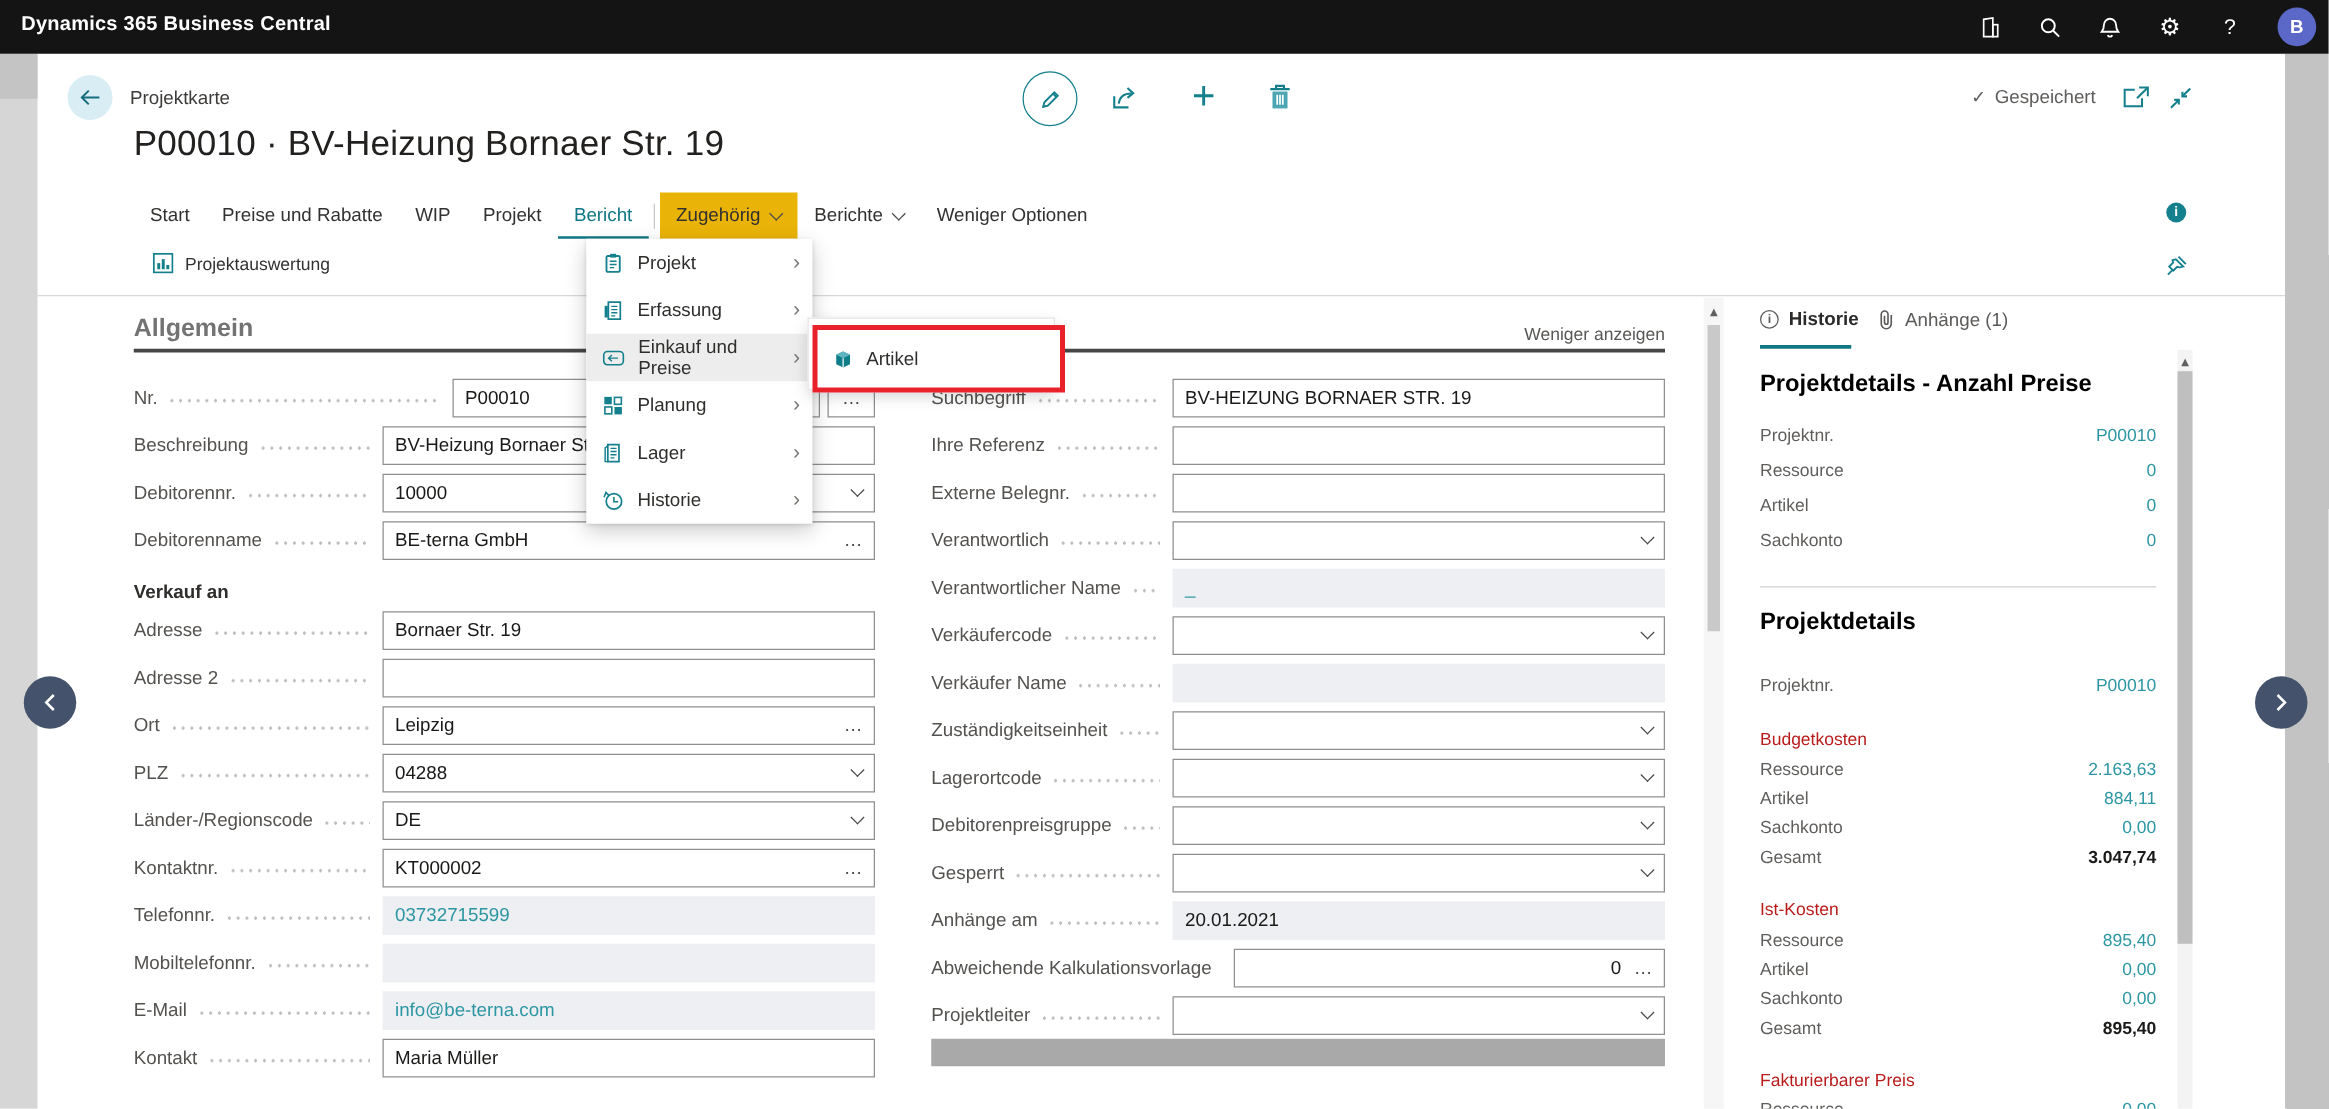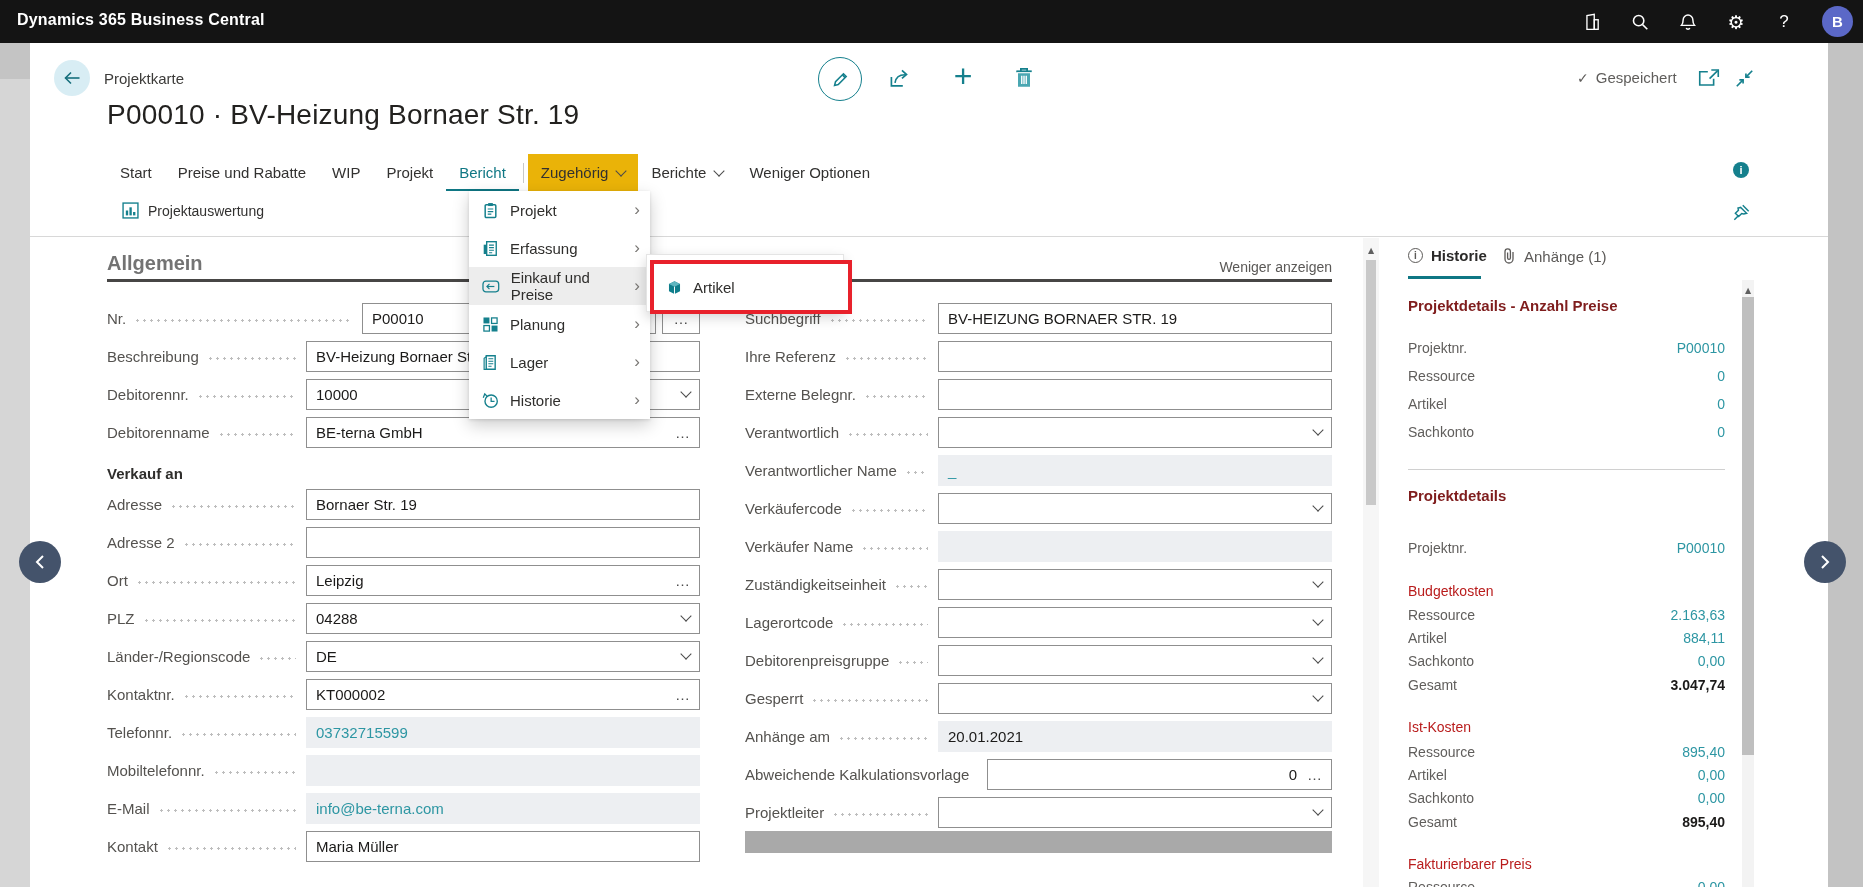--- a/index.html
+++ b/index.html
@@ -114,21 +114,21 @@
   .sb-panel-thumb{left:1742px;top:297px;width:12px;height:458px;background:#bfbfbf;cursor:grab}
 
   
   .tab{position:absolute;display:flex;align-items:center;gap:8px;font-size:15px;cursor:pointer}
   .tab-details{left:1408px;top:247px;font-weight:700;color:#2b2a29}
   .tab-attach{left:1502px;top:247px;color:#5c5a58}
   .tab-underline{left:1408px;top:276px;width:73px;height:3px;background:#0f7784}
   .i-circle{width:15px;height:15px;border-radius:50%;border:1.2px solid #5c5a58;display:flex;align-items:center;
             justify-content:center;box-sizing:border-box}
   .i-circle::after{content:"i";font-size:10px;color:#5c5a58}
-  .ph1{position:absolute;left:1408px;font-size:15px;font-weight:700;color:#7f1d1d}
+  .ph1{position:absolute;left:1408px;font-size:19px;font-weight:700;color:#000000}
   .pline{position:absolute;left:1408px;width:317px;height:18px;display:flex;justify-content:space-between;
          align-items:center;font-size:14px}
   .pl{color:#605e5c}
   .pv{color:#2d96a3;cursor:pointer}
   .pv.bold{color:#1b1a19;font-weight:700;cursor:default}
   .pgh{position:absolute;left:1408px;font-size:14px;font-weight:400;color:#b91c1c}
   .p-divider{left:1408px;top:469px;width:317px;height:1px;background:#d0d0d0}
 </style>
 </head>
 <body>

